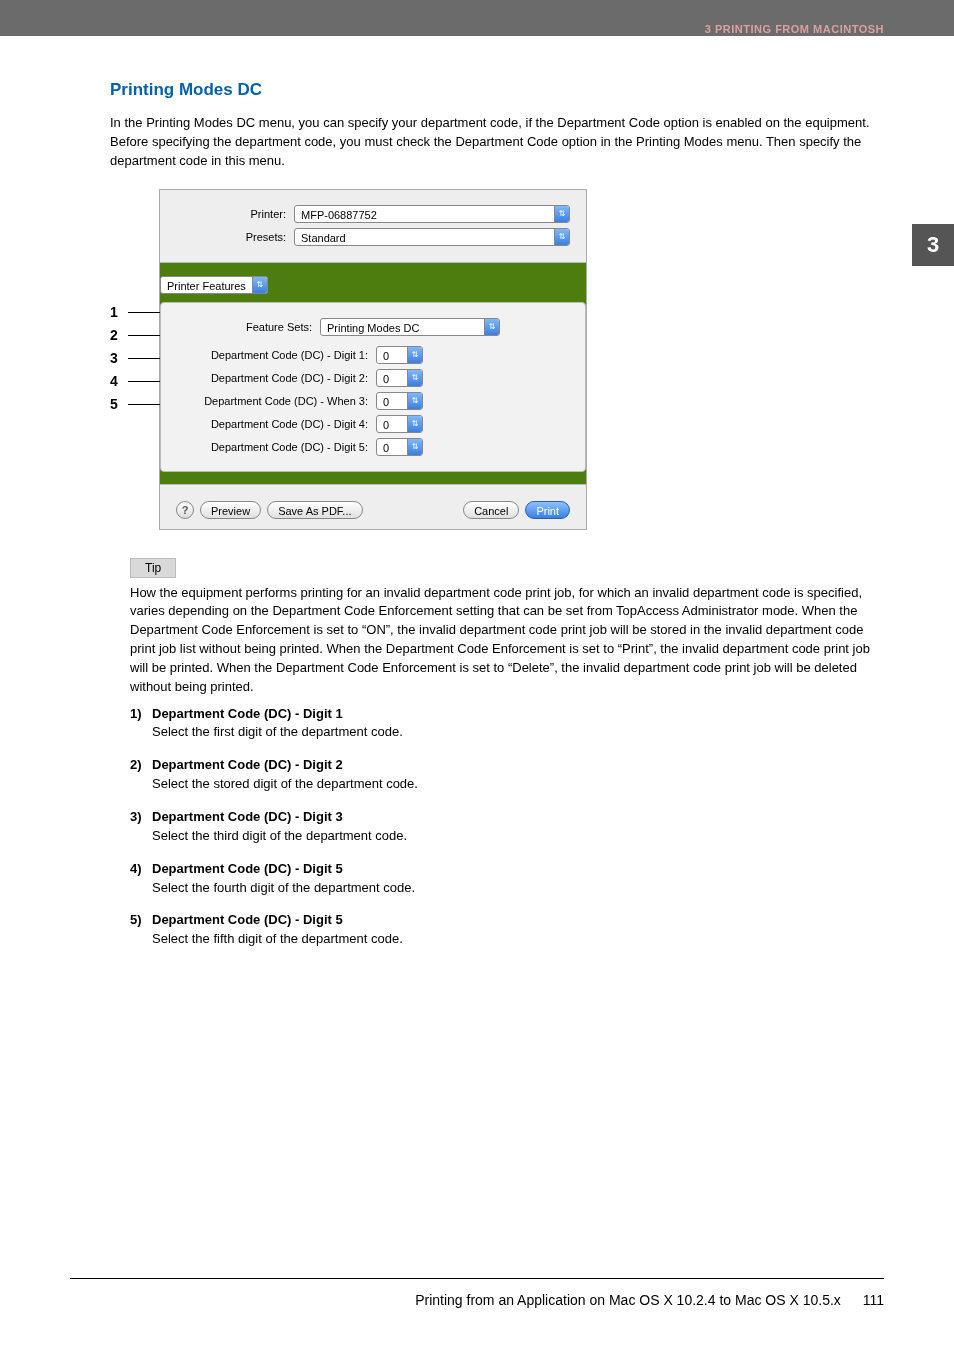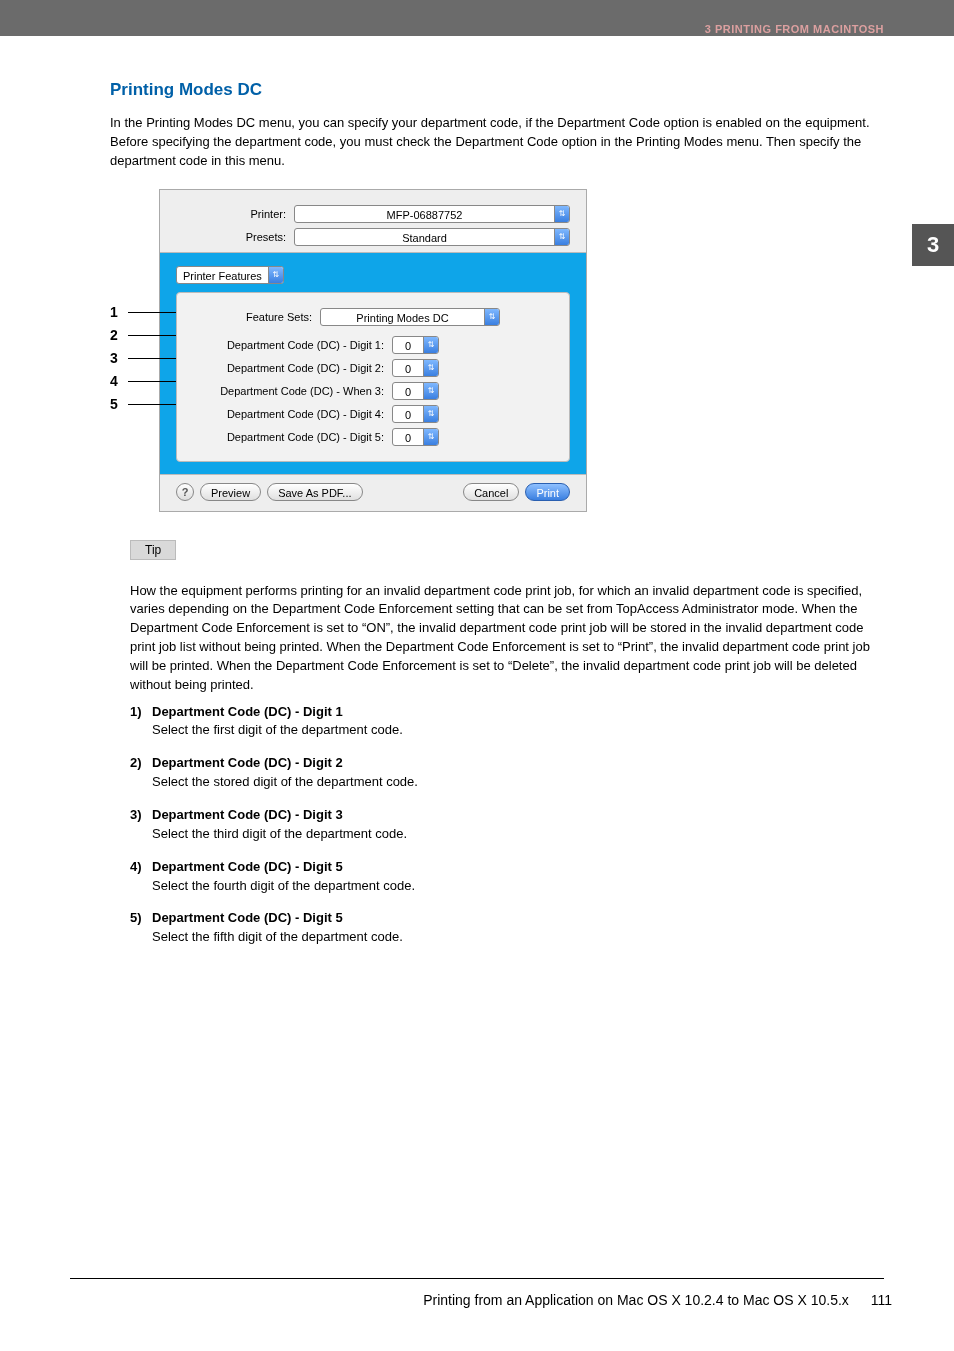--- a/index.html
+++ b/index.html
@@ -99,40 +99,39 @@
   }
   .row .lbl { text-align: right; margin-right: 8px; }
   .combo {
     display: inline-flex;
     align-items: stretch;
     height: 18px;
     border: 1px solid #888;
     background: #fff;
     border-radius: 3px;
     overflow: hidden;
-    text-align: center;
   }
   .combo .txt { padding: 1px 6px 0 6px; line-height: 16px; min-width: 30px; }
   .combo .arrow {
     width: 15px;
     background: linear-gradient(#7fb8ff,#3a7fe0);
     color: #fff;
     display: flex;
     align-items: center;
     justify-content: center;
     font-size: 8px;
     line-height: 8px;
     border-left: 1px solid #888;
   }
   .inner-panel {
     border-top: 1px solid #bbb;
     border-bottom: 1px solid #bbb;
-    margin: 6px -16px;
-    padding: 8px 16px 12px;
-    background: #0ea5e9;
+    margin: 16px -16px;
+    padding: 8px 0 12px;
+    background: #4d7c0f;
   }
   .inner-group {
     border: 1px solid #bbb;
     border-radius: 4px;
     padding: 10px 12px 10px 12px;
     margin-top: 8px;
     position: relative;
     background: #f2f2f2;
   }
   .btn-row {
@@ -167,21 +166,21 @@
     font-size: 11px;
     color: #555;
     font-weight: bold;
   }
   .tip-box {
     display: inline-block;
     background: #d9d9d9;
     border: 1px solid #bbb;
     padding: 2px 14px;
     font-size: 12px;
-    margin-bottom: 22px;
+    margin-bottom: 6px;
     margin-left: 20px;
   }
   .tip-body {
     font-size: 13px;
     line-height: 1.45;
     margin-left: 20px;
     margin-bottom: 8px;
   }
   .item-list { margin-left: 20px; }
   .item {
@@ -194,21 +193,21 @@
   .item .body .title { font-weight: bold; }
   .footer-line {
     position: absolute;
     left: 70px;
     right: 70px;
     top: 1278px;
     border-top: 1px solid #000;
   }
   .footer-text {
     position: absolute;
-    right: 62px;
+    right: 70px;
     top: 1292px;
     font-size: 14px;
   }
   .footer-text .page { margin-left: 18px; }
 </style>
 </head>
 <body>
 
 <div class="header-band">
   <div class="header-text">3 PRINTING FROM MACINTOSH</div>

